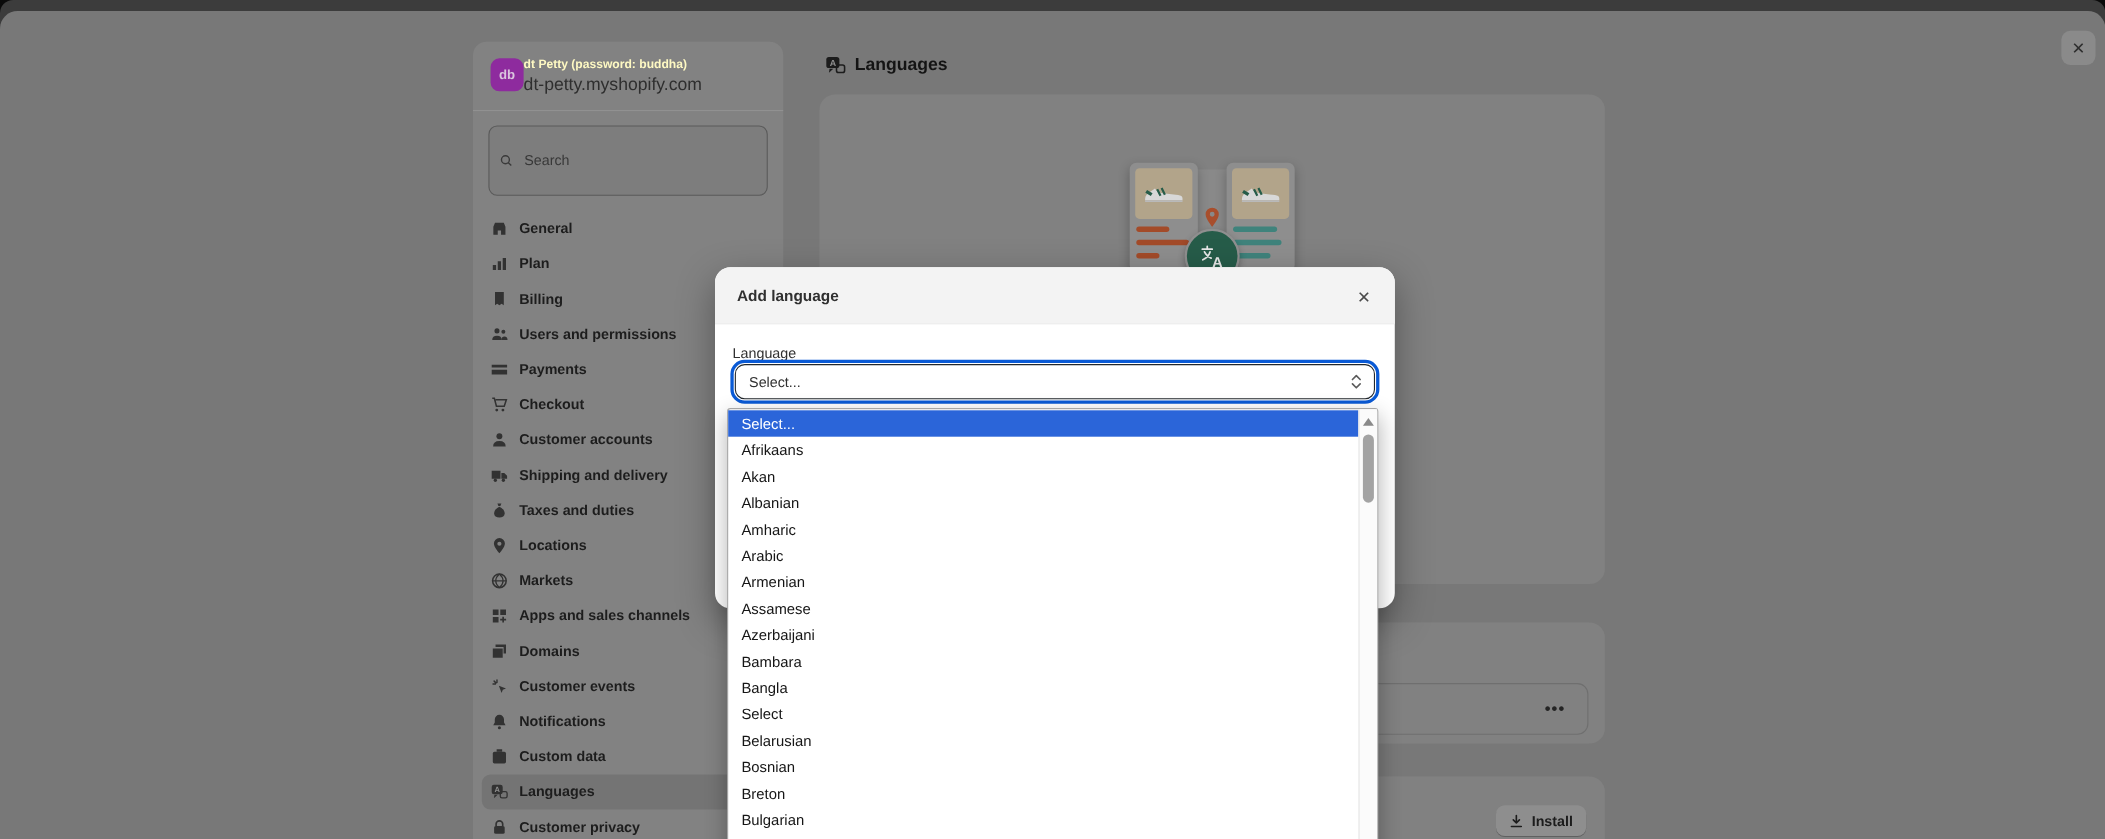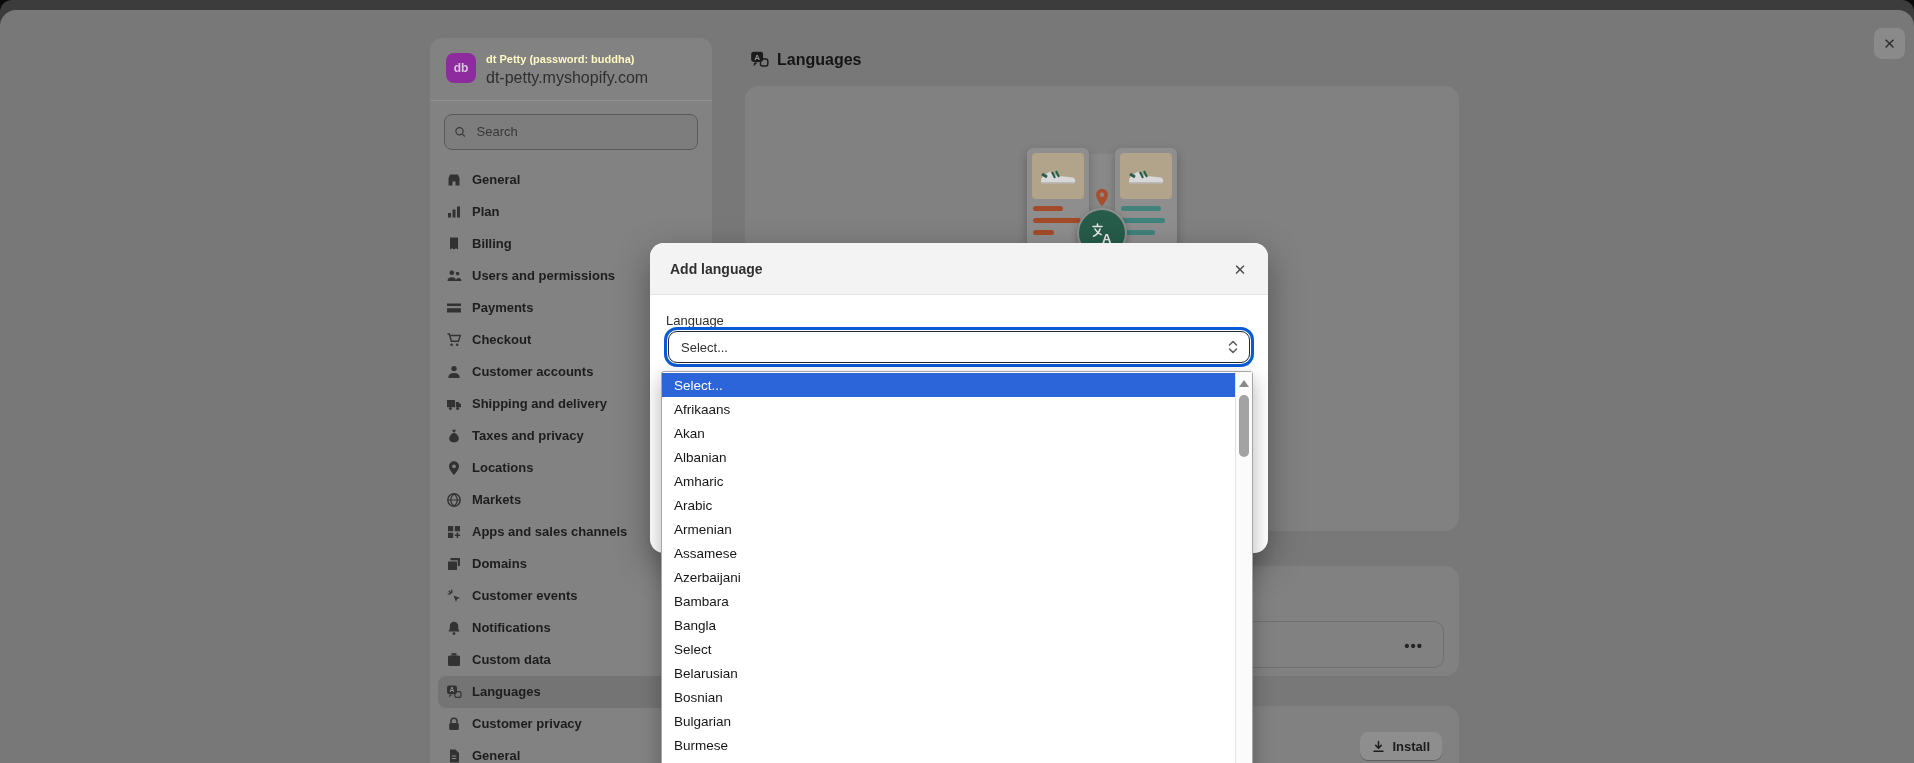--- a/index.html
+++ b/index.html
@@ -6,28 +6,28 @@
   .screen{position:relative;width:1914px;height:763px;overflow:hidden;
     font-family:"Liberation Sans",sans-serif;-webkit-font-smoothing:antialiased;}
   
   .chrome{position:absolute;inset:0;background:#3c3c3c;border-radius:12px 12px 0 0;}
   .sheet{position:absolute;top:10px;left:0;right:0;bottom:0;background:#787878;border-radius:16px 16px 0 0;}
   .sheet-close{position:absolute;top:18px;right:9px;width:31px;height:31px;border-radius:8px;
     background:#8a8a8a;color:#2e2e2e;display:flex;align-items:center;justify-content:center;
     font-size:15px;cursor:pointer;}
   
   .sidebar{position:absolute;left:430px;top:28px;width:282px;bottom:0;background:#828282;border-radius:12px 12px 0 0;}
-  .profile{display:flex;gap:10px;padding:15px 16px 13px;}
+  .profile{display:flex;padding:15px 16px 13px;}
   .avatar{width:30px;height:30px;border-radius:8px;background:#8e2b9e;color:#d9c4de;
     display:flex;align-items:center;justify-content:center;font-size:12px;font-weight:bold;flex:0 0 auto;}
   .profile-name{font-size:11px;font-weight:bold;color:#fef9c3;line-height:1.25;}
   .profile-domain{font-size:16px;color:#2e2e2e;margin-top:2px;}
   .divider{height:1px;background:#919191;}
   .searchbox{margin:13px 14px 8px;height:30px;border:1px solid #5a5a5a;border-radius:8px;background:#7d7d7d;
-    display:flex;align-items:center;gap:8px;padding:2px 9px;}
+    display:flex;align-items:center;gap:8px;padding:16px 9px;}
   .searchbox input{border:0;outline:0;background:transparent;font-family:inherit;font-size:13px;color:#222;width:100%;}
   .searchbox input::placeholder{color:#383838;opacity:1;}
   .nav{padding:6px 8px;}
   .nav-item{height:32px;display:flex;align-items:center;gap:10px;padding:0 8px;border-radius:8px;
     font-size:13px;font-weight:600;color:#1d1d1d;cursor:pointer;}
   .nav-item.selected{background:#747474;}
   .nav-item svg{flex:0 0 auto;color:#323232;}
   
   .main-title{position:absolute;left:750px;top:40px;display:flex;align-items:center;gap:8px;
     font-size:16px;font-weight:bold;color:#141414;}
@@ -183,21 +183,21 @@
             </span>
             <span>Shipping and delivery</span>
           </div>
           <div class="nav-item">
             <span style="display: flex;">
               <svg width="16" height="16" viewBox="0 0 16 16" fill="currentColor">
                 <path d="M6.2 1.8h3.6L8.9 4H7.1z"></path>
                 <path d="M8 4.6C4.8 6.2 3.2 8.5 3.2 10.8c0 2.3 2 3.6 4.8 3.6s4.8-1.3 4.8-3.6C12.8 8.5 11.2 6.2 8 4.6z"></path>
               </svg>
             </span>
-            <span>Taxes and privacy</span>
+            <span>Taxes and duties</span>
           </div>
           <div class="nav-item">
             <span style="display: flex;">
               <svg width="16" height="16" viewBox="0 0 16 16" fill="currentColor">
                 <path fill-rule="evenodd" d="M8 1.2a5 5 0 015 5c0 3.6-5 8.8-5 8.8S3 9.8 3 6.2a5 5 0 015-5zm0 3.2a1.9 1.9 0 100 3.8 1.9 1.9 0 000-3.8z"></path>
               </svg>
             </span>
             <span>Locations</span>
           </div>
           <div class="nav-item">
@@ -386,20 +386,21 @@
         <div class="dd-item">Amharic</div>
         <div class="dd-item">Arabic</div>
         <div class="dd-item">Armenian</div>
         <div class="dd-item">Assamese</div>
         <div class="dd-item">Azerbaijani</div>
         <div class="dd-item">Bambara</div>
         <div class="dd-item">Bangla</div>
         <div class="dd-item">Select</div>
         <div class="dd-item">Belarusian</div>
         <div class="dd-item">Bosnian</div>
+        <div class="dd-item">Breton</div>
         <div class="dd-item">Bulgarian</div>
         <div class="dd-item">Burmese</div>
       </div>
     <div class="dd-scroll">
       <div class="dd-up"></div>
       <div class="dd-thumb"></div>
     </div>
   </div>
 </div>
 

